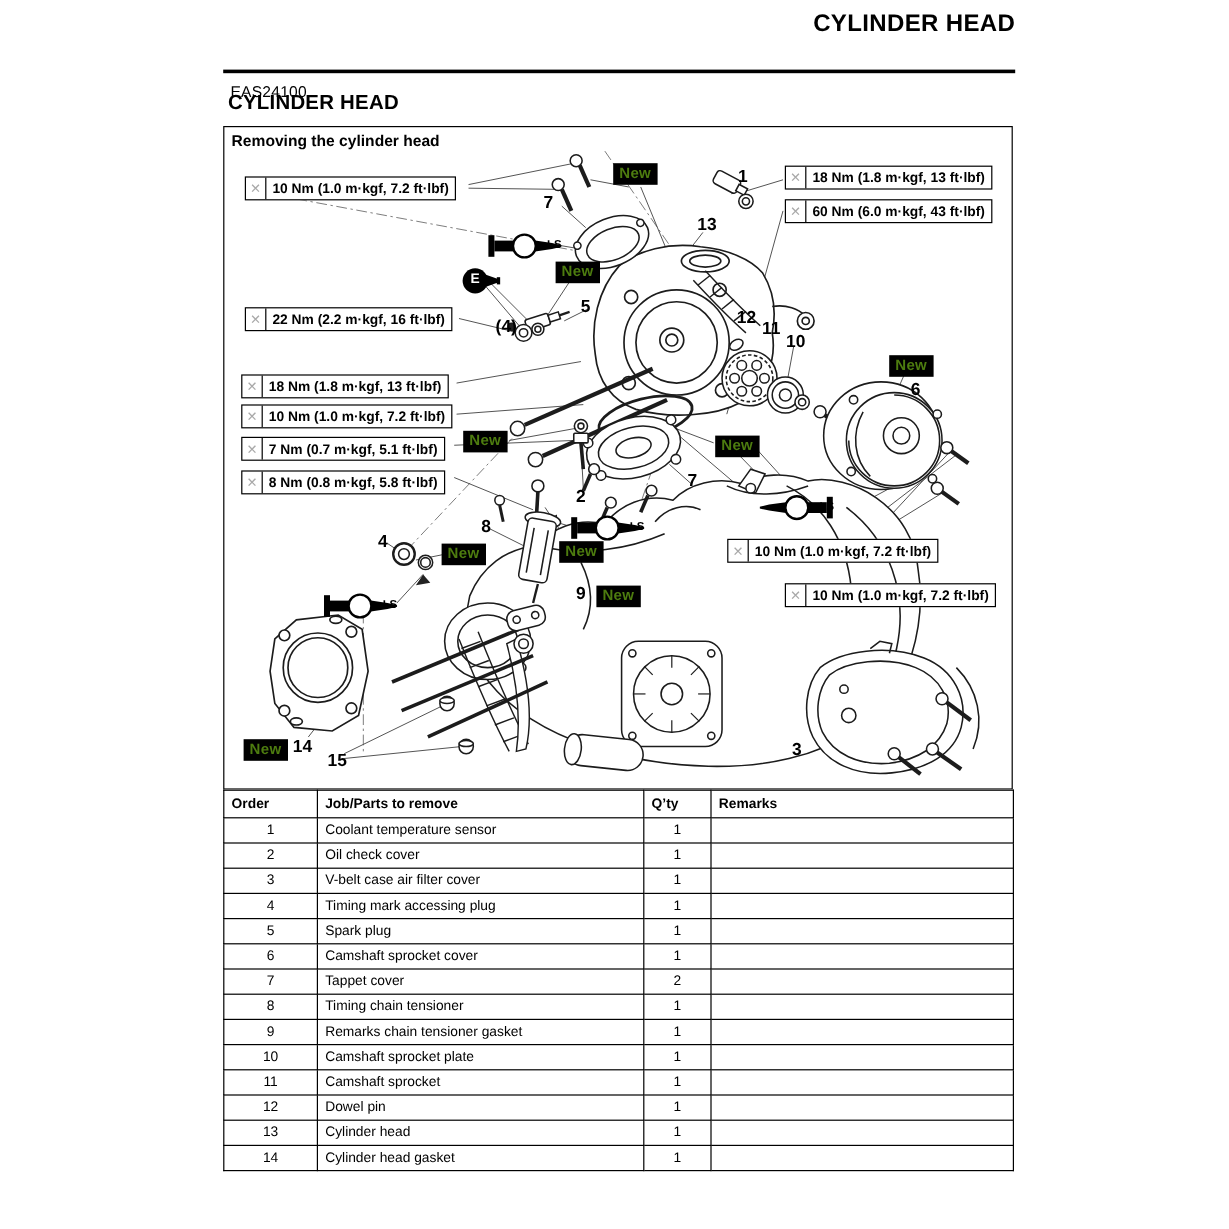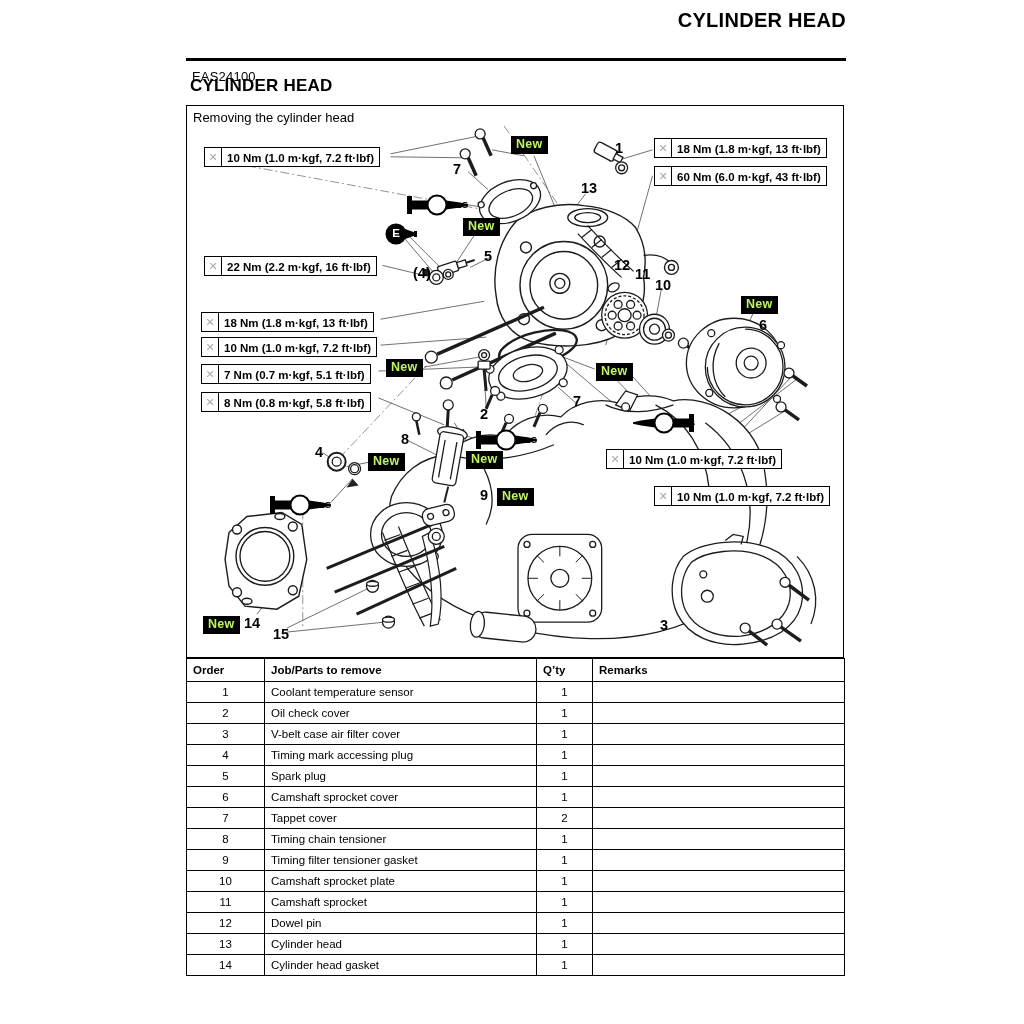--- a/index.html
+++ b/index.html
@@ -3,27 +3,27 @@
 <meta charset="utf-8">
 <style>
   html,body{margin:0;padding:0;background:#fff}
   body{font-family:"Liberation Sans","DejaVu Sans",sans-serif;color:#000}
   .page{position:relative;width:1024px;height:1000px;background:#fff;overflow:hidden}
   .running-header{position:absolute;top:9px;left:600px;width:246px;text-align:right;font-size:20px;font-weight:bold;letter-spacing:.3px}
   .rule{position:absolute;left:186px;top:58px;width:660px;height:3px;background:#000}
   .eas{position:absolute;left:192px;top:69px;font-size:13px;letter-spacing:.2px}
   .sec-title{position:absolute;left:190px;top:76px;font-size:17px;font-weight:bold;margin:0;letter-spacing:.2px}
   .figure-box{position:absolute;left:186px;top:105px;width:658px;height:553px;border:1.6px solid #000;box-sizing:border-box;background:#fff}
-  .fig-caption{position:absolute;left:6px;top:4px;font-size:13px;font-weight:normal;z-index:5}
+  .fig-caption{position:absolute;left:6px;top:4px;font-size:13px;font-weight:bold;z-index:5}
   .art{position:absolute;left:0;top:0;width:100%;height:100%;z-index:1}
   .tq{position:absolute;display:flex;align-items:stretch;height:20px;border:1.6px solid #000;background:#fff;white-space:nowrap;z-index:4;box-sizing:border-box}
   .tq-ic{width:16px;border-right:1.4px solid #000;display:flex;align-items:center;justify-content:center;color:#a9a9a9;font-size:11px;font-weight:bold}
   .tq-ic::before{content:"✕"}
   .tq-tx{padding:1px 5px 0 5px;font-size:11.5px;font-weight:bold;align-self:center}
-  .new-badge{position:absolute;background:#000;color:#bef264;font-weight:bold;font-size:12.5px;line-height:17px;padding:0 5px 1px 5px;z-index:4;letter-spacing:.3px}
+  .new-badge{position:absolute;background:#000;color:#4d7c0f;font-weight:bold;font-size:12.5px;line-height:17px;padding:0 5px 1px 5px;z-index:4;letter-spacing:.3px}
   .plabel{position:absolute;font-size:14.5px;font-weight:bold;z-index:3}
   .ls{position:absolute;width:62px;height:22px;z-index:3}
   .ls svg{position:absolute;left:0;top:0}
   .ls.flip svg{transform:scaleX(-1)}
   .ls-t{position:absolute;left:0;right:0;top:4.5px;text-align:right;font-size:9.5px;font-weight:bold;z-index:2}
   .eoil{position:absolute;width:32px;height:26px;z-index:3}
   .e-t{position:absolute;left:0;top:5.5px;width:22px;text-align:center;color:#fff;font-size:11.5px;font-weight:bold;z-index:2}
   table.parts{position:absolute;left:186px;top:658px;width:658px;border-collapse:collapse;table-layout:fixed;font-size:11.5px;background:#fff}
   table.parts th,table.parts td{border:1.4px solid #000;padding:0 6px;overflow:hidden;white-space:nowrap}
   table.parts th{font-weight:bold;text-align:left;height:22px}
@@ -527,21 +527,21 @@
           <td class="rem"></td>
         </tr>
       <tr>
           <td class="ctr">8</td>
           <td class="job">Timing chain tensioner</td>
           <td class="ctr">1</td>
           <td class="rem"></td>
         </tr>
       <tr>
           <td class="ctr">9</td>
-          <td class="job">Timing filter tensioner gasket</td>
+          <td class="job">Remarks chain tensioner gasket</td>
           <td class="ctr">1</td>
           <td class="rem"></td>
         </tr>
       <tr>
           <td class="ctr">10</td>
           <td class="job">Camshaft sprocket plate</td>
           <td class="ctr">1</td>
           <td class="rem"></td>
         </tr>
       <tr>

